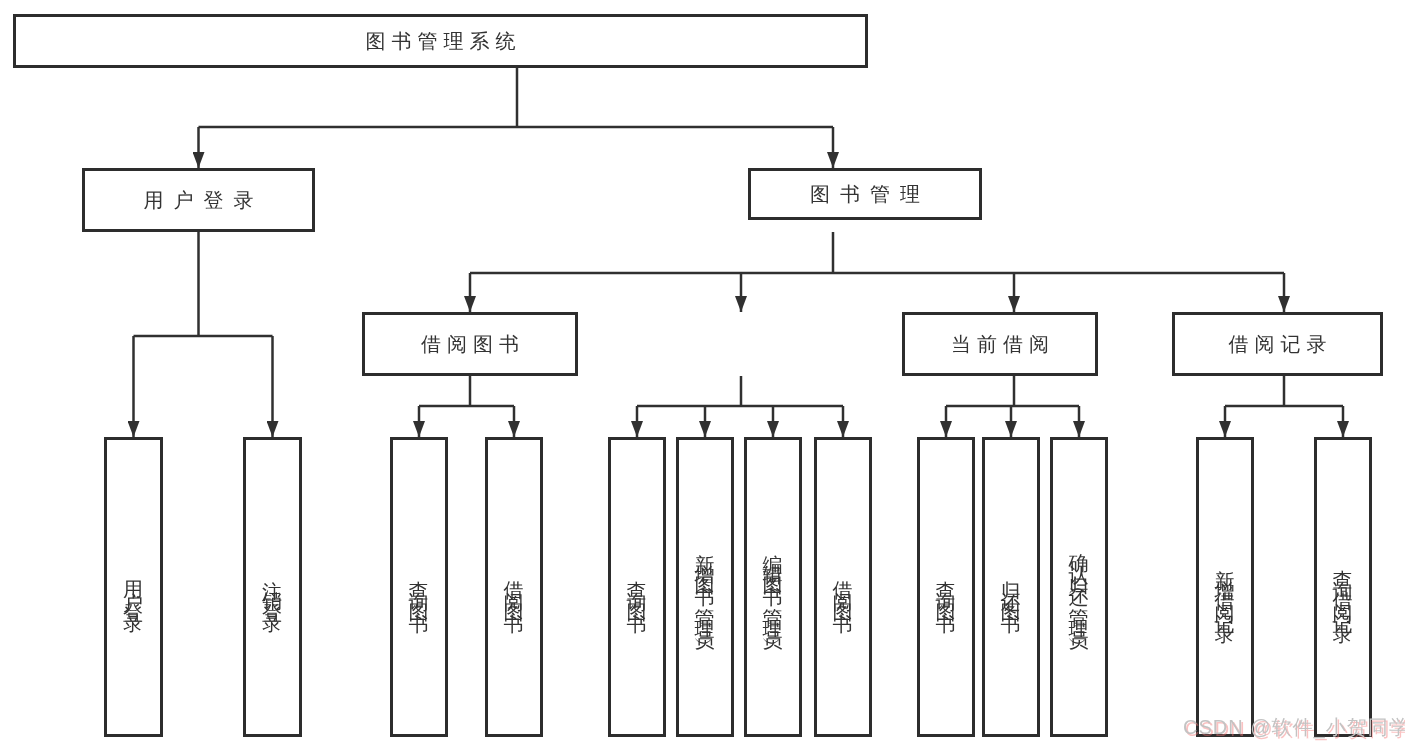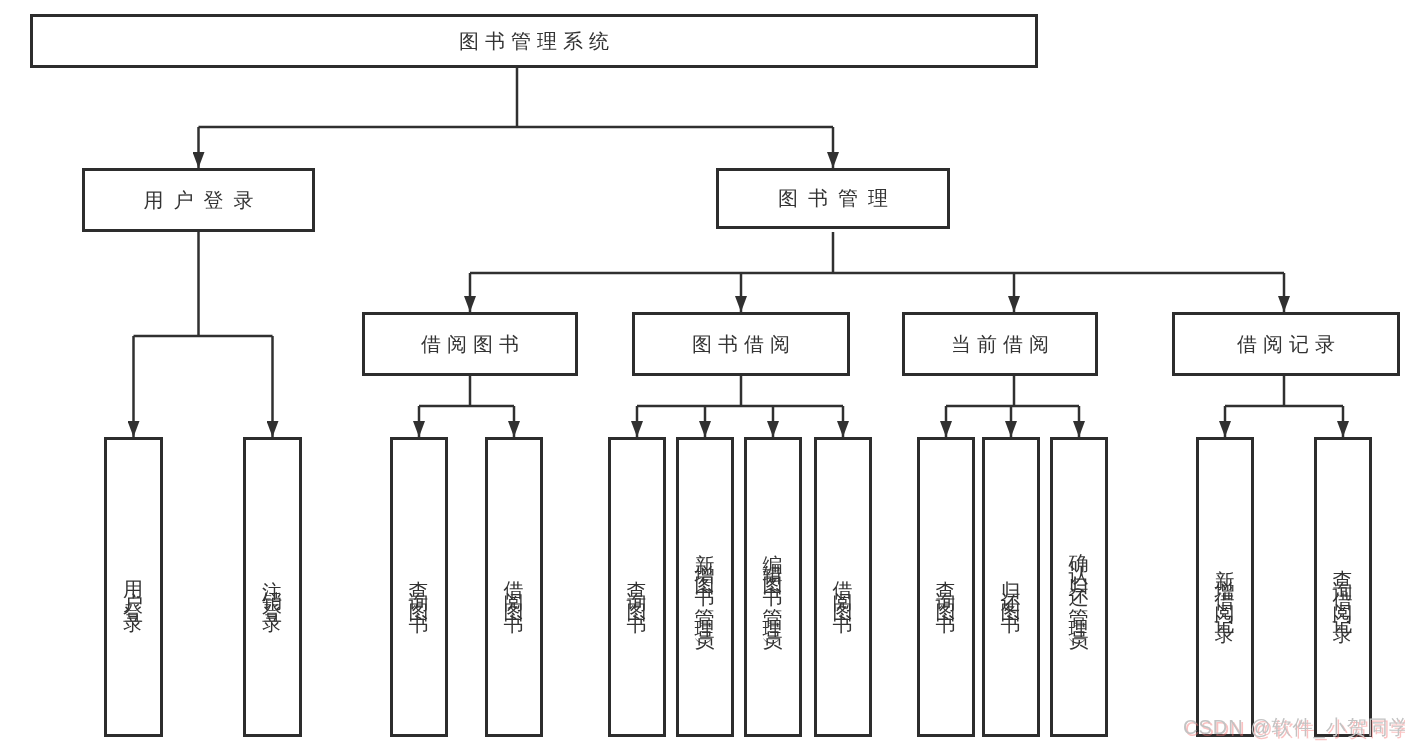--- a/index.html
+++ b/index.html
@@ -91,41 +91,38 @@
     <line x1="843" y1="406" x2="843" y2="437" stroke="#303030" stroke-width="2.5" marker-end="url(#arw)"></line>
 
     <line x1="946" y1="406" x2="946" y2="437" stroke="#303030" stroke-width="2.5" marker-end="url(#arw)"></line>
     <line x1="1011" y1="406" x2="1011" y2="437" stroke="#303030" stroke-width="2.5" marker-end="url(#arw)"></line>
     <line x1="1079" y1="406" x2="1079" y2="437" stroke="#303030" stroke-width="2.5" marker-end="url(#arw)"></line>
 
     <line x1="1225" y1="406" x2="1225" y2="437" stroke="#303030" stroke-width="2.5" marker-end="url(#arw)"></line>
     <line x1="1343" y1="406" x2="1343" y2="437" stroke="#303030" stroke-width="2.5" marker-end="url(#arw)"></line>
   </svg>
 
-  <div class="box lvl1" style="left:30px;top:14px;width:1008px;height:54px">
+  <div class="box lvl1" style="left:13px;top:14px;width:855px;height:54px">
     <span class="hlabel">图书管理系统</span>
   </div>
 
   <div class="box lvl2" style="left:82px;top:168px;width:233px;height:64px">
     <span class="hlabel">用户登录</span>
   </div>
-  <div class="box lvl2" style="left:716px;top:168px;width:234px;height:61px">
+  <div class="box lvl2" style="left:748px;top:168px;width:234px;height:52px">
     <span class="hlabel">图书管理</span>
   </div>
 
   <div class="box lvl3" style="left:362px;top:312px;width:216px;height:64px">
     <span class="hlabel">借阅图书</span>
   </div>
-  <div class="box lvl3" style="left:632px;top:312px;width:218px;height:64px">
-    <span class="hlabel">图书借阅</span>
-  </div>
   <div class="box lvl3" style="left:902px;top:312px;width:196px;height:64px">
     <span class="hlabel">当前借阅</span>
   </div>
-  <div class="box lvl3" style="left:1172px;top:312px;width:228px;height:64px">
+  <div class="box lvl3" style="left:1172px;top:312px;width:211px;height:64px">
     <span class="hlabel">借阅记录</span>
   </div>
 
   <div class="box leaf" style="left:104px;top:437px;width:59px;height:300px">
     <span class="vlabel">用户登录</span>
   </div>
   <div class="box leaf" style="left:243px;top:437px;width:59px;height:300px">
     <span class="vlabel">注销登录</span>
   </div>
 

